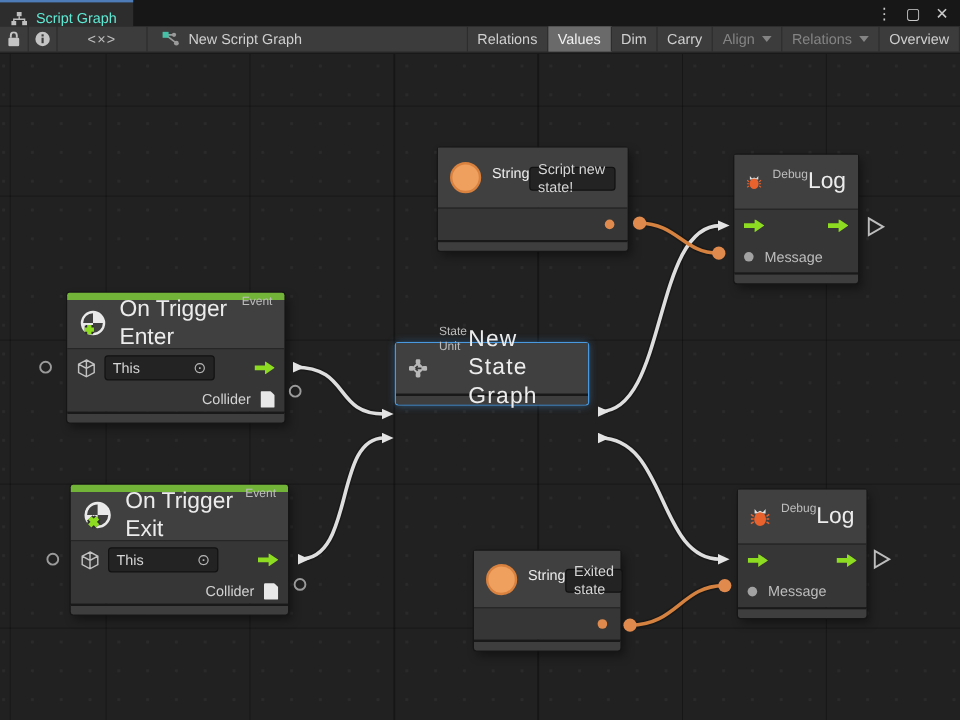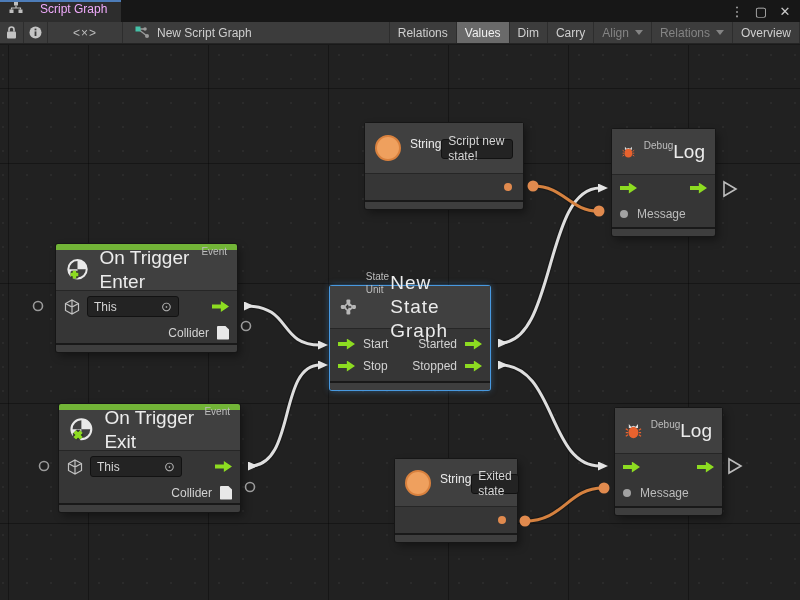--- a/index.html
+++ b/index.html
@@ -2,21 +2,21 @@
 <html><head>
 <meta charset="utf-8">
 <style>
   * { margin:0; padding:0; box-sizing:border-box; }
   html,body { width:800px; height:600px; overflow:hidden; background:#191919;
               font-family:"Liberation Sans", sans-serif; }
   #app { position:relative; width:800px; height:600px; overflow:hidden; }
 
   
   .tabbar { position:absolute; top:0; left:0; width:800px; height:22px; background:#171717; display:flex; align-items:stretch; }
-  .tab { display:flex; align-items:flex-start; gap:17px; padding:0 14px 0 9px; background:#2d2d2d; border-top:2px solid #4d7cb8; color:#f0abfc; font-size:12px; }
+  .tab { display:flex; align-items:flex-end; gap:7px; padding:0 14px 0 9px; background:#2d2d2d; border-top:2px solid #4d7cb8; color:#5eead4; font-size:12px; }
   .win-controls { position:absolute; right:6px; top:0; height:22px; display:flex; align-items:center; gap:6px; color:#c9c9c9; }
   .win-btn { width:18px; height:18px; display:flex; align-items:center; justify-content:center; font-size:13px; color:#c9c9c9; }
 
   
   .toolbar { position:absolute; top:22px; left:0; width:800px; height:22px; background:#3c3c3c; display:flex; align-items:stretch; font-size:12px; color:#cfcfcf; border-bottom:1px solid #242424; }
   .tb-btn { display:flex; align-items:center; justify-content:center; padding:0 8px; border-right:1px solid #2d2d2d; white-space:nowrap; }
   .tb-btn.icon-btn { width:24px; padding:0; }
   .tb-btn.code-btn { width:75px; color:#bdbdbd; letter-spacing:1px; }
   .tb-btn.active { background:#6a6a6a; color:#f0f0f0; }
   .tb-btn.dimmed { color:#848484; }
@@ -223,36 +223,20 @@
           <rect x="21.5" y="11.5" width="7" height="7" rx="2" fill="#b8b8b8"></rect>
           <rect x="11.5" y="1.5" width="7" height="7" rx="2" fill="#b8b8b8"></rect>
           <rect x="11.5" y="21.5" width="7" height="7" rx="2" fill="#b8b8b8"></rect>
           <path d="M20 15 L11 15 M11 15 L14.5 11.5 M11 15 L14.5 18.5" stroke="#383838" stroke-width="2.4" fill="none"></path>
         </svg>
         <div class="nh-text">
           <span class="nh-sub">State Unit</span>
           <span class="nh-title" style="letter-spacing:1px;">New State Graph</span>
         </div>
       </div>
-      <div class="node-body" style="padding:4px 0;">
-        <div class="node-row" style="height:22px; gap:8px;">
-          <span class="garrow"></span>
-          <span class="port-label">Start</span>
-          <span class="spacer"></span>
-          <span class="port-label">Started</span>
-          <span class="garrow"></span>
-        </div>
-        <div class="node-row" style="height:22px; gap:8px;">
-          <span class="garrow"></span>
-          <span class="port-label">Stop</span>
-          <span class="spacer"></span>
-          <span class="port-label">Stopped</span>
-          <span class="garrow"></span>
-        </div>
-      </div>
       <div class="node-footer"></div>
     </div>
 
     <div class="node" style="left:59px; top:359px; width:181px;">
       <div class="green-bar"></div>
       <div class="node-header" style="height:40px;">
         <svg width="32" height="32" viewBox="0 0 32 32">
           <path d="M15 3 A12 12 0 0 1 27 15 L15 15 Z" fill="#e9e9e9"></path>
           <path d="M15 27 A12 12 0 0 1 3 15 L15 15 Z" fill="#e9e9e9"></path>
           <circle cx="15" cy="15" r="12" fill="none" stroke="#e9e9e9" stroke-width="2.6"></circle>

